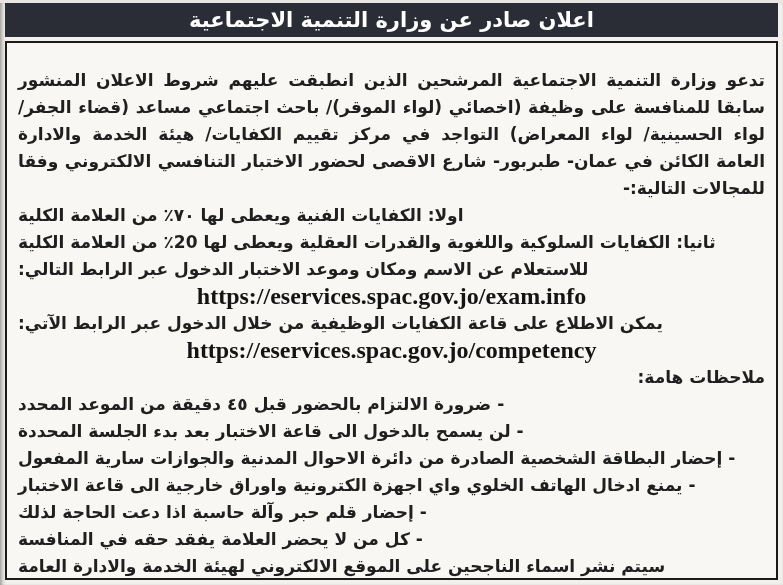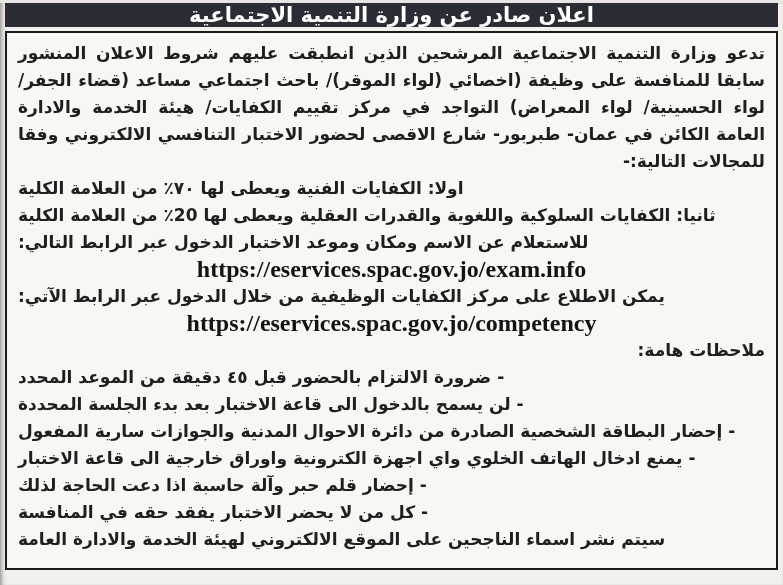--- a/index.html
+++ b/index.html
@@ -11,37 +11,37 @@
   }
   .page {
     position: relative;
     width: 783px; height: 585px;
     background: #f3f1ed;
     box-shadow: inset 4px 0 4px -2px rgba(0,0,0,0.35),
                 inset 0 -3px 3px -1px rgba(0,0,0,0.25);
   }
   .header-bar {
     margin: 3px 5px 0 5px;
-    height: 24px;
+    height: 34px;
     background: #2a2d35;
     color: #ffffff;
     display: flex;
     align-items: center;
     justify-content: center;
     font-size: 21px;
     font-weight: bold;
     letter-spacing: 0.5px;
   }
   .body-box {
     direction: rtl;
     margin: 4px 5px 0 5px;
     height: 539px;
     border: 2px solid #1b1b1b;
     background: #f8f7f3;
-    padding: 7px 11px 0 11px;
+    padding: 24px 11px 0 11px;
     color: #1f1f1f;
     font-size: 17px;
     font-weight: bold;
     line-height: 27px;
   }
   .intro {
     text-align: justify;
     text-align-last: right;
   }
   .line-center { text-align: left; }
@@ -69,31 +69,31 @@
     <p class="intro">تدعو وزارة التنمية الاجتماعية المرشحين الذين انطبقت عليهم شروط الاعلان المنشور سابقا للمنافسة على وظيفة (اخصائي (لواء الموقر)/ باحث اجتماعي مساعد (قضاء الجفر/ لواء الحسينية/ لواء المعراض) التواجد في مركز تقييم الكفايات/ هيئة الخدمة والادارة العامة الكائن في عمان- طبربور- شارع الاقصى لحضور الاختبار التنافسي الالكتروني وفقا للمجالات التالية:-</p>
 
     <div class="line-center">اولا: الكفايات الفنية ويعطى لها ٧٠٪ من العلامة الكلية</div>
 
     <div class="line-center">ثانيا: الكفايات السلوكية واللغوية والقدرات العقلية ويعطى لها 20٪ من العلامة الكلية</div>
 
     <div class="line-center">للاستعلام عن الاسم ومكان وموعد الاختبار الدخول عبر الرابط التالي:</div>
 
     <div class="url">https://eservices.spac.gov.jo/exam.info</div>
 
-    <div class="line-center">يمكن الاطلاع على مركز الكفايات الوظيفية من خلال الدخول عبر الرابط الآتي:</div>
+    <div class="line-center">يمكن الاطلاع على قاعة الكفايات الوظيفية من خلال الدخول عبر الرابط الآتي:</div>
 
     <div class="url">https://eservices.spac.gov.jo/competency</div>
 
     <div class="line-right">ملاحظات هامة:</div>
 
     <div>
       <div class="line-center">- ضرورة الالتزام بالحضور قبل ٤٥ دقيقة من الموعد المحدد</div>
       <div class="line-center">- لن يسمح بالدخول الى قاعة الاختبار بعد بدء الجلسة المحددة</div>
       <div class="line-center">- إحضار البطاقة الشخصية الصادرة من دائرة الاحوال المدنية والجوازات سارية المفعول</div>
       <div class="line-center">- يمنع ادخال الهاتف الخلوي واي اجهزة الكترونية واوراق خارجية الى قاعة الاختبار</div>
       <div class="line-center">- إحضار قلم حبر وآلة حاسبة اذا دعت الحاجة لذلك</div>
-      <div class="line-center">- كل من لا يحضر الاختبار يفقد حقه في المنافسة</div>
+      <div class="line-center">- كل من لا يحضر العلامة يفقد حقه في المنافسة</div>
     </div>
 
     <div class="line-center">سيتم نشر اسماء الناجحين على الموقع الالكتروني لهيئة الخدمة والادارة العامة</div>
 
   </div>
 </div>
 
 </body></html>

